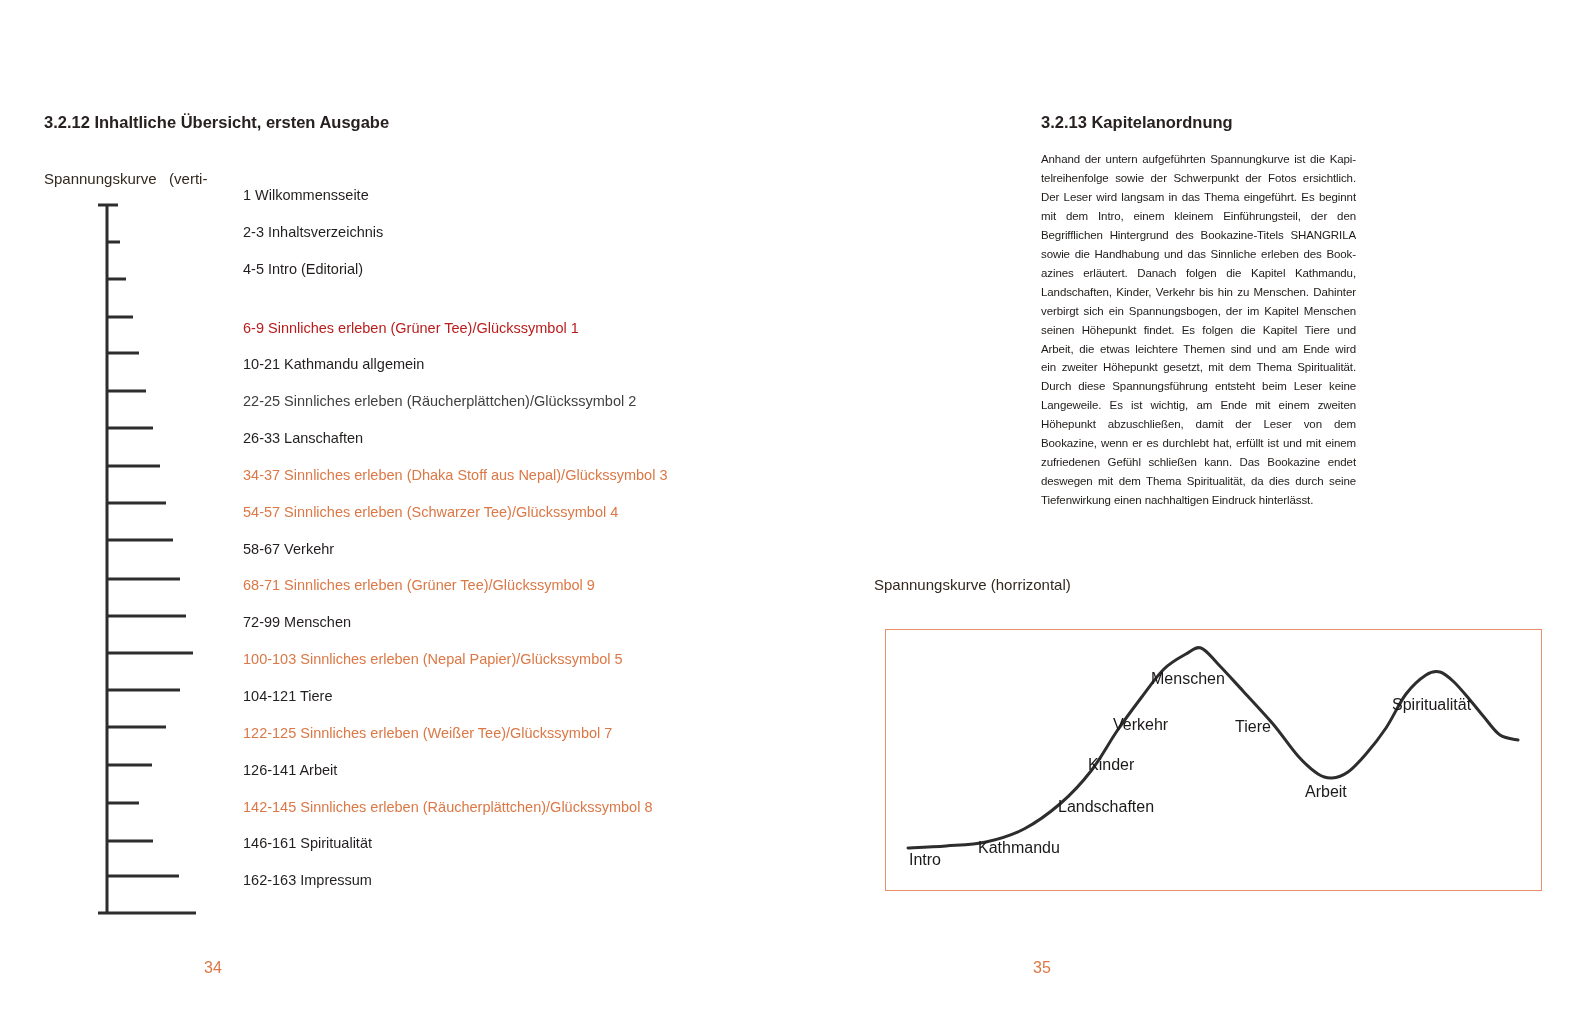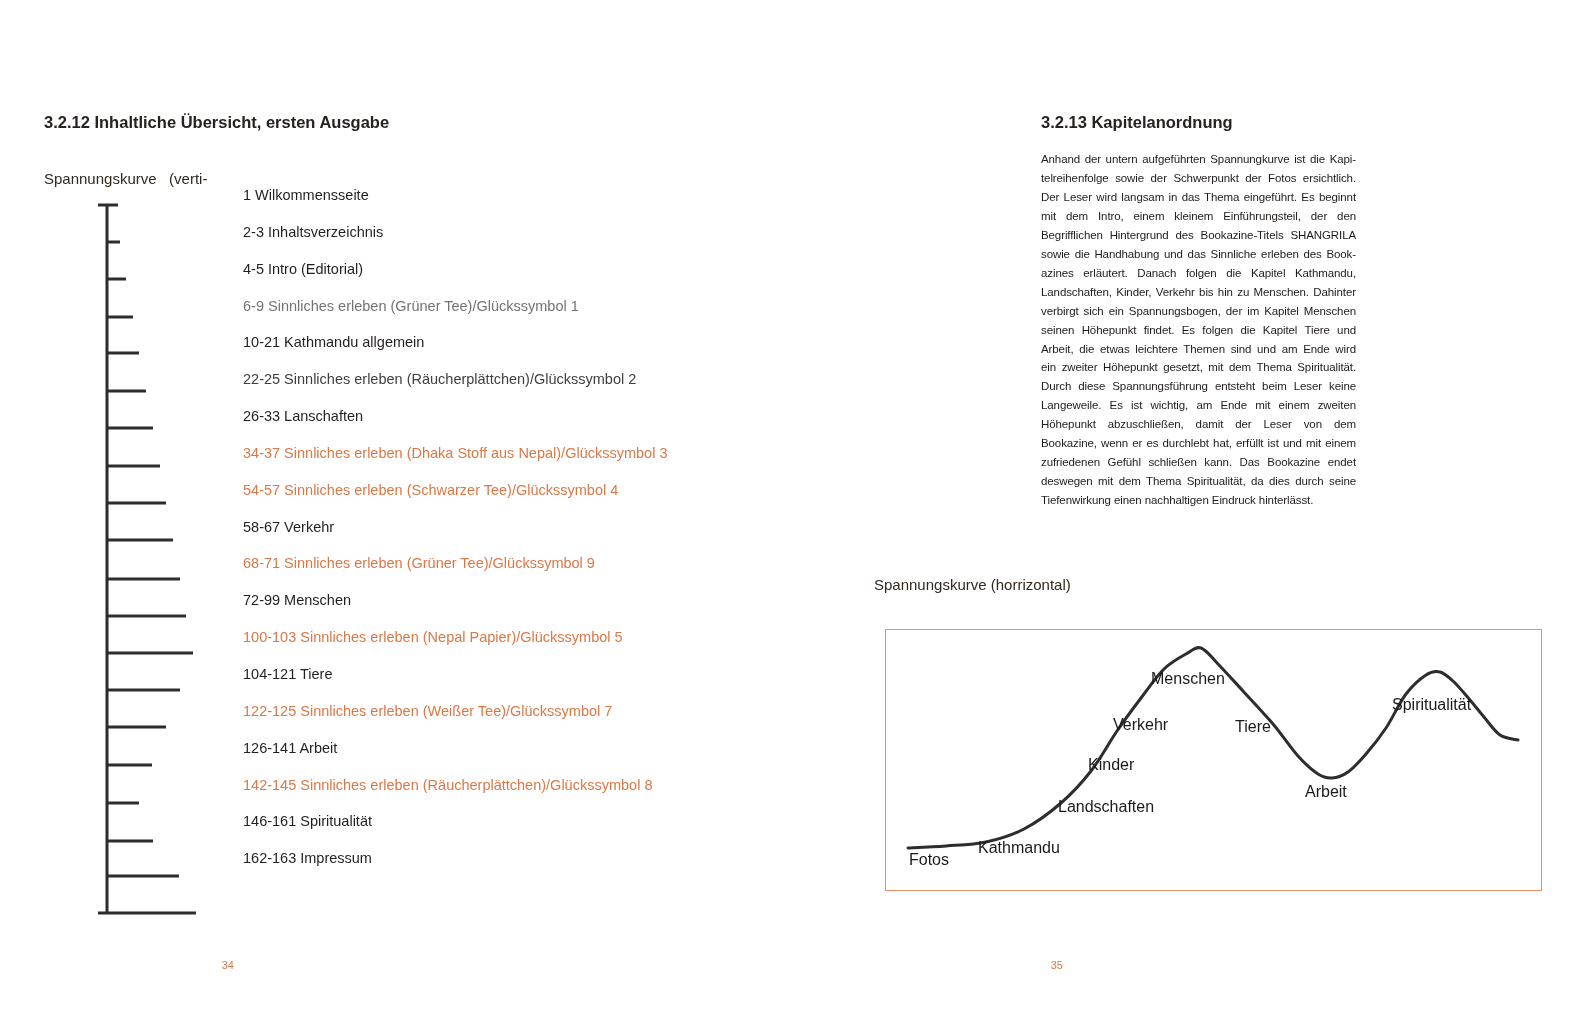--- a/index.html
+++ b/index.html
@@ -40,21 +40,21 @@
   .curve-box{
     position:absolute;left:885px;top:629px;width:655px;height:260px;
     border:1px solid #e9906b;background:#ffffff;
   }
   .curve-box svg{position:absolute;left:0;top:0;}
   .curve-label{
     position:absolute;font-size:16px;color:#1c1a19;white-space:nowrap;
     line-height:17px;
   }
   .pagenum{
-    position:absolute;font-size:11px;color:#db7846;width:30px;text-align:right;
+    position:absolute;font-size:16px;color:#db7846;width:30px;text-align:left;
   }
   .pn-left{left:204px;top:959px;}
   .pn-right{left:1033px;top:959px;}
 </style>
 </head>
 <body>
 
 <div class="spread">
 
   <section class="page">
@@ -80,21 +80,21 @@
         <line x1="11" y1="565" x2="56" y2="565" stroke="#2d2d2d" stroke-width="3"></line>
         <line x1="11" y1="603" x2="43" y2="603" stroke="#2d2d2d" stroke-width="3"></line>
         <line x1="11" y1="641" x2="57" y2="641" stroke="#2d2d2d" stroke-width="3"></line>
         <line x1="11" y1="676" x2="83" y2="676" stroke="#2d2d2d" stroke-width="3"></line>
         <line x1="2" y1="713" x2="100" y2="713" stroke="#2d2d2d" stroke-width="3"></line>
       </svg>
     <div class="toc">
         <div class="toc-item">1 Wilkommensseite</div>
         <div class="toc-item">2-3 Inhaltsverzeichnis</div>
         <div class="toc-item">4-5 Intro (Editorial)</div>
-        <div class="toc-item hl" style="color: #737373;">6-9 Sinnliches erleben (Grüner Tee)/Glückssymbol 1</div>
+        <div class="toc-item hl" style="color: #b91c1c; margin-top: 22px;">6-9 Sinnliches erleben (Grüner Tee)/Glückssymbol 1</div>
         <div class="toc-item">10-21 Kathmandu allgemein</div>
         <div class="toc-item hl" style="color: #404040;">22-25 Sinnliches erleben (Räucherplättchen)/Glückssymbol 2</div>
         <div class="toc-item">26-33 Lanschaften</div>
         <div class="toc-item hl" style="color: rgb(219, 120, 70);">34-37 Sinnliches erleben (Dhaka Stoff aus Nepal)/Glückssymbol 3</div>
         <div class="toc-item hl" style="color: rgb(219, 120, 70);">54-57 Sinnliches erleben (Schwarzer Tee)/Glückssymbol 4</div>
         <div class="toc-item">58-67 Verkehr</div>
         <div class="toc-item hl" style="color: rgb(219, 120, 70);">68-71 Sinnliches erleben (Grüner Tee)/Glückssymbol 9</div>
         <div class="toc-item">72-99 Menschen</div>
         <div class="toc-item hl" style="color: rgb(219, 120, 70);">100-103 Sinnliches erleben (Nepal Papier)/Glückssymbol 5</div>
         <div class="toc-item">104-121 Tiere</div>
@@ -128,21 +128,21 @@
         <div class="body-line">Bookazine, wenn er es durchlebt hat, erfüllt ist und mit einem</div>
         <div class="body-line">zufriedenen Gefühl schließen kann. Das Bookazine endet</div>
         <div class="body-line">deswegen mit dem Thema Spiritualität, da dies durch seine</div>
         <div class="body-line last">Tiefenwirkung einen nachhaltigen Eindruck hinterlässt.</div>
       </div>
     <div class="curve-title">Spannungskurve (horrizontal)</div>
     <div class="curve-box" style="border-color: rgb(233, 144, 107);">
       <svg width="655" height="260" viewBox="0 0 655 260">
         <path id="curvePath" fill="none" stroke-width="3" stroke-linecap="round" stroke-linejoin="round" d="M 22 218 C 28.3 217.7, 47.0 217.0, 60 216 C 73.0 215.0, 87.0 214.8, 100 212 C 113.0 209.2, 125.5 205.5, 138 199 C 150.5 192.5, 163.8 182.7, 175 173 C 186.2 163.3, 195.7 153.0, 205 141 C 214.3 129.0, 222.7 113.2, 231 101 C 239.3 88.8, 247.2 78.3, 255 68 C 262.8 57.7, 270.5 46.3, 278 39 C 285.5 31.7, 293.8 27.5, 300 24 C 306.2 20.5, 309.7 16.3, 315 18 C 320.3 19.7, 325.0 26.8, 332 34 C 339.0 41.2, 347.8 51.0, 357 61 C 366.2 71.0, 377.8 83.2, 387 94 C 396.2 104.8, 404.5 117.7, 412 126 C 419.5 134.3, 426.3 140.3, 432 144 C 437.7 147.7, 441.0 148.3, 446 148 C 451.0 147.7, 456.3 146.0, 462 142 C 467.7 138.0, 473.7 131.3, 480 124 C 486.3 116.7, 493.3 108.0, 500 98 C 506.7 88.0, 513.3 72.8, 520 64 C 526.7 55.2, 534.3 48.7, 540 45 C 545.7 41.3, 549.3 40.8, 554 42 C 558.7 43.2, 563.0 47.3, 568 52 C 573.0 56.7, 579.0 64.2, 584 70 C 589.0 75.8, 593.0 81.2, 598 87 C 603.0 92.8, 608.3 101.2, 614 105 C 619.7 108.8, 629.0 109.2, 632 110" stroke="#2d2d2d"></path>
       </svg>
-    <span class="curve-label" style="left: 23px; top: 221px;">Fotos</span>
+    <span class="curve-label" style="left: 23px; top: 221px;">Intro</span>
         <span class="curve-label" style="left: 92px; top: 209px;">Kathmandu</span>
         <span class="curve-label" style="left: 172px; top: 168px; text-align: right;">Landschaften</span>
         <span class="curve-label" style="left: 202px; top: 126px;">Kinder</span>
         <span class="curve-label" style="left: 227px; top: 86px;">Verkehr</span>
         <span class="curve-label" style="left: 265px; top: 40px;">Menschen</span>
         <span class="curve-label" style="left: 349px; top: 88px;">Tiere</span>
         <span class="curve-label" style="left: 419px; top: 153px;">Arbeit</span>
         <span class="curve-label" style="left: 506px; top: 66px;">Spiritualität</span>
       </div>
     <div class="pagenum pn-right" style="color: rgb(219, 120, 70);">35</div>

